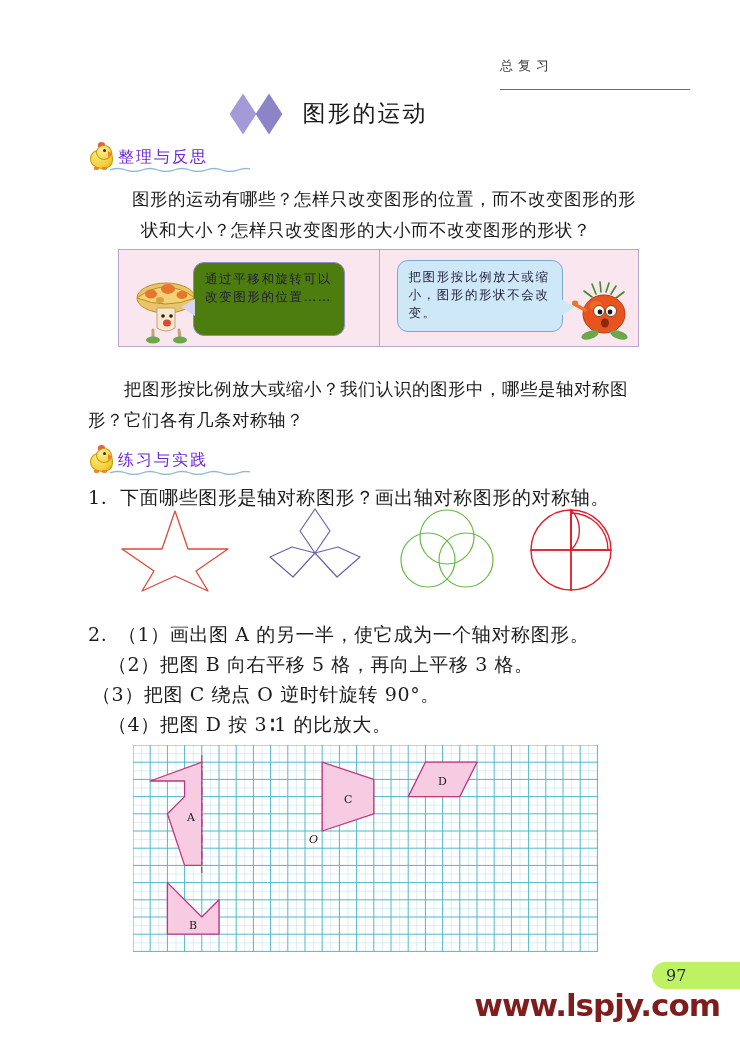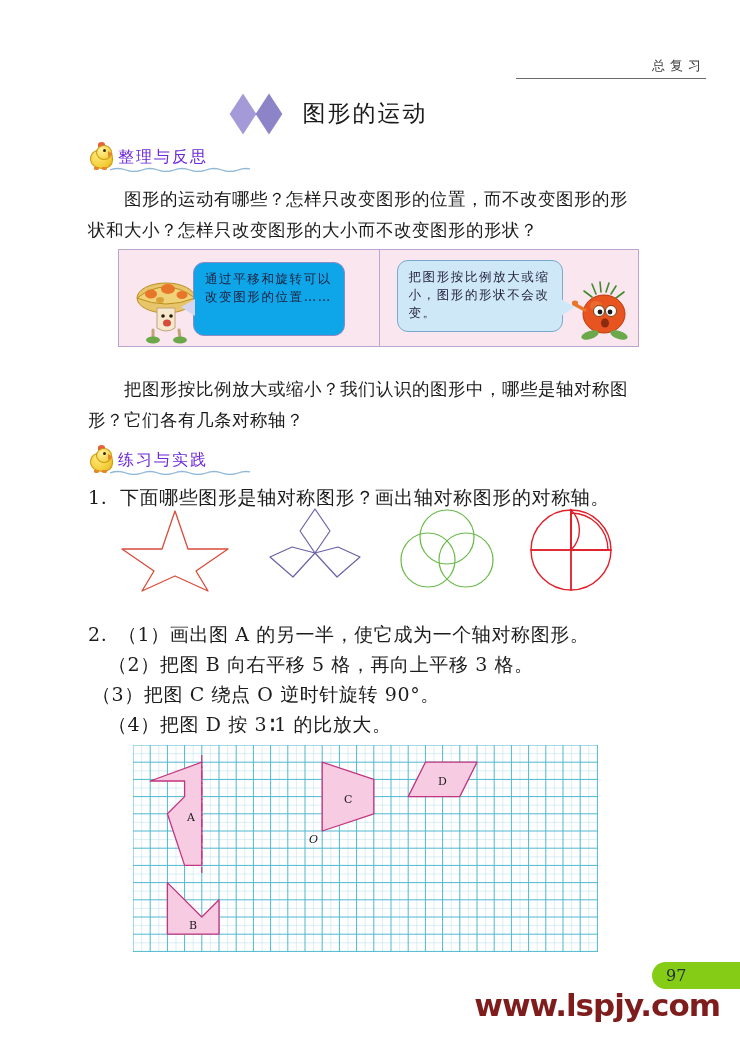--- a/index.html
+++ b/index.html
@@ -12,25 +12,25 @@
     position: relative;
     background: #ffffff;
     font-family: "Liberation Serif", "DejaVu Serif", serif;
     overflow: hidden;
   }
 
   
   #running-head {
     position: absolute;
     top: 56px;
-    right: 34px;
+    right: 50px;
     width: 190px;
-    text-align: right;
+    text-align: left;
     border-bottom: 1.3px solid #6b6b6b;
-    padding-bottom: 3px;
+    padding-bottom: 14px;
   }
   #running-head .txt {
     font-size: 13px;
     color: #3a3a3a;
     letter-spacing: 5px;
     font-family: "DejaVu Serif", serif;
   }
 
   
   #title-row {
@@ -187,21 +187,21 @@
     padding: 7px 10px 6px 11px;
     font-size: 12.5px;
     line-height: 18px;
     letter-spacing: 1.6px;
     color: #1f1f3a;
     font-family: "DejaVu Serif", serif;
   }
   .bubble.left {
     left: 74px; top: 12px;
     width: 152px; height: 74px;
-    background: #0ea5e9;
+    background: #4d7c0f;
     border: 1.2px solid #8f89c4;
   }
   .bubble.left .tail {
     position: absolute;
     left: -13px; top: 36px;
     width: 0; height: 0;
     border-top: 8px solid transparent;
     border-bottom: 9px solid transparent;
     border-right: 14px solid #d7d4ef;
   }
@@ -281,21 +281,21 @@
     height: 207px;
   }
 
   
   #page-number-tab {
     position: absolute;
     right: 0;
     top: 962px;
     width: 88px;
     height: 27px;
-    background: #84cc16;
+    background: #bef264;
     border-radius: 14px 0 0 14px;
     display: flex;
     align-items: center;
     padding-left: 14px;
     box-sizing: border-box;
   }
   #page-number-tab .num {
     font-size: 16px;
     color: #24303a;
     font-family: "DejaVu Serif", serif;
@@ -338,21 +338,21 @@
       <span class="beak"></span>
     <span class="foot f1"></span>
       <span class="foot f2"></span>
   </span>
   <span class="label">整理与反思</span>
   <svg class="underline-wave" viewBox="0 0 140 5" preserveAspectRatio="none">
     <path d="M0,3 Q8,0 16,3 T32,3 T48,3 T64,3 T80,3 T96,3 T112,3 T128,3 T144,3" fill="none" stroke="#8fb8d8" stroke-width="1.3"></path>
   </svg>
 </div>
 
-<div class="para" style="left:88px; top:184px; width:556px;">图形的运动有哪些？怎样只改变图形的位置，而不改变图形的形状和大小？怎样只改变图形的大小而不改变图形的形状？</div>
+<div class="para" style="left:88px; top:184px; width:556px;text-align:center;">图形的运动有哪些？怎样只改变图形的位置，而不改变图形的形状和大小？怎样只改变图形的大小而不改变图形的形状？</div>
 
 <div id="dialog-box">
   <div id="dialog-divider"></div>
 
   <div class="dialog-half">
 
     <svg id="mushroom-mascot" viewBox="0 0 62 72">
       <ellipse cx="31" cy="26" rx="29" ry="15" fill="#e8c46a" stroke="#b8901f" stroke-width="1"></ellipse>
       <path d="M2,26 Q31,4 60,26 Q31,38 2,26Z" fill="#f0d278" stroke="#b8901f" stroke-width="1"></path>
       <ellipse cx="16" cy="22" rx="6" ry="4.5" fill="#e8762a"></ellipse>

